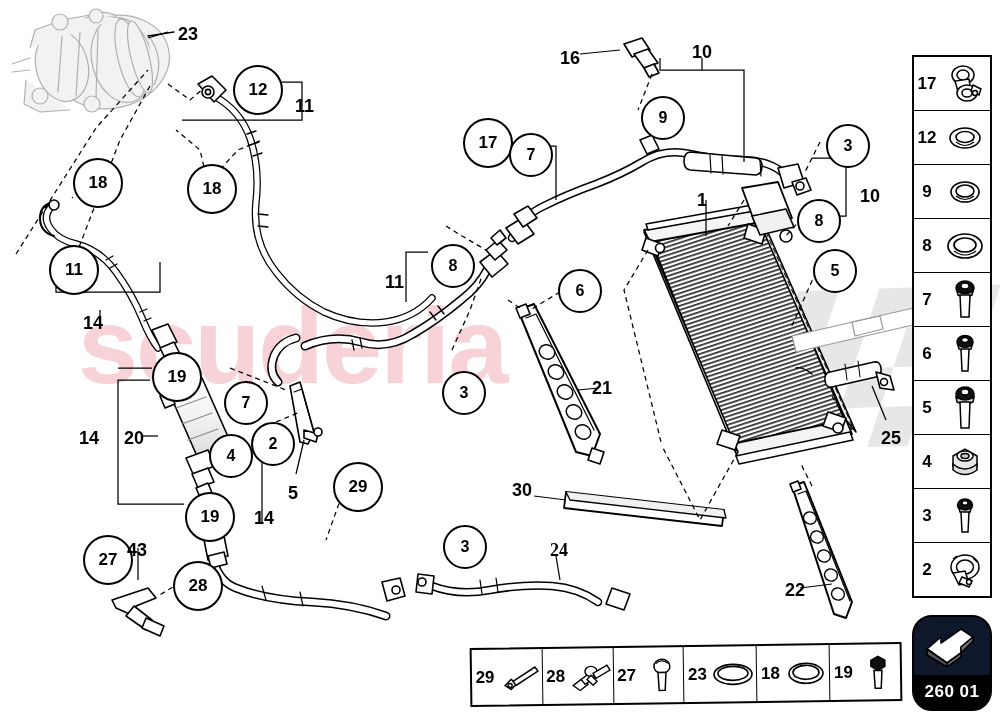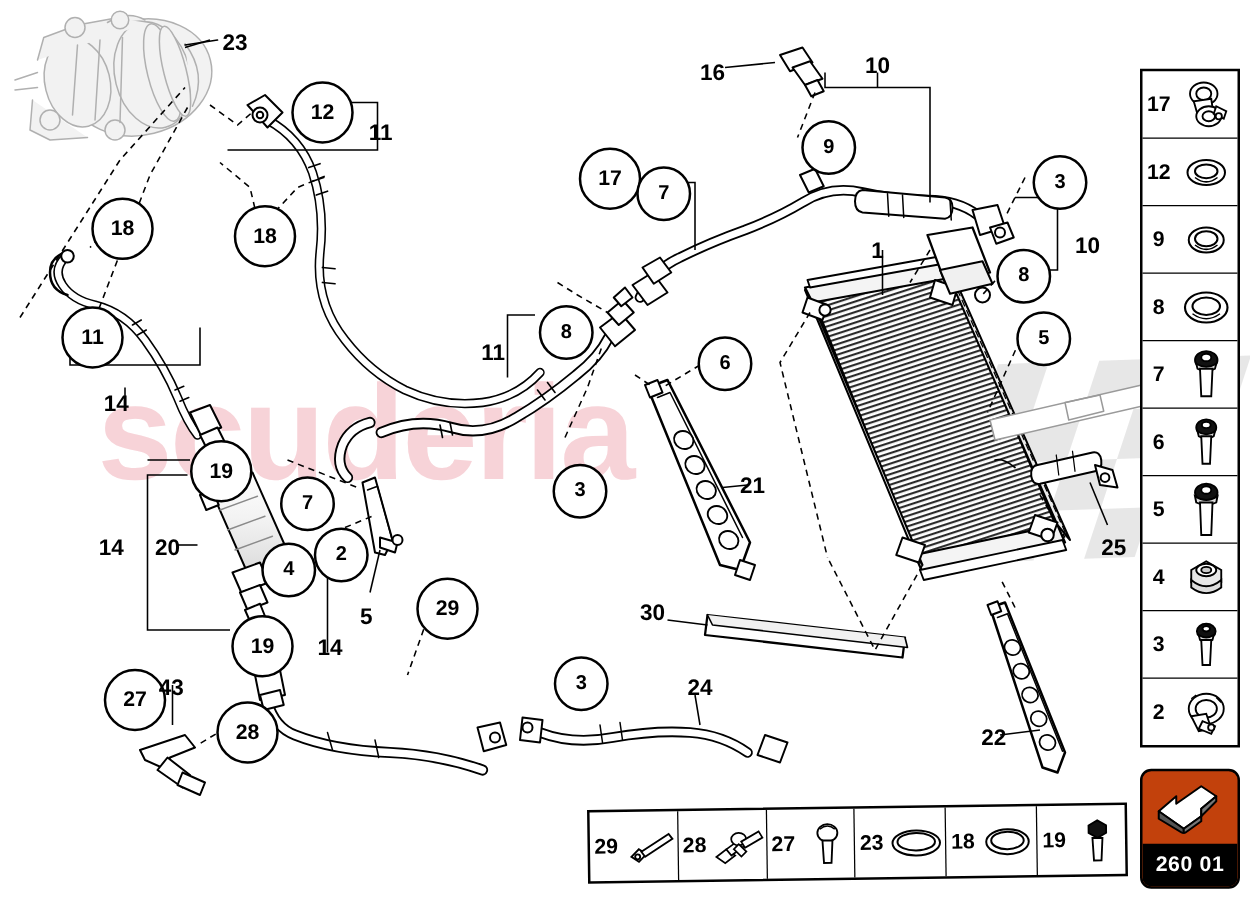--- a/index.html
+++ b/index.html
@@ -44,21 +44,21 @@
             border:2px solid #000;background:#fff;display:flex;
             transform:rotate(-0.8deg);}
   #botstrip .bcell{flex:1;border-right:1.6px solid #000;position:relative;
             display:flex;align-items:center;}
   #botstrip .bcell:last-child{border-right:none;}
   #botstrip .num{width:26px;text-align:center;font-weight:bold;font-size:17px;}
   #botstrip .ico{flex:1;display:flex;align-items:center;justify-content:center;}
 
   
   #codebox{position:absolute;left:912px;top:615px;width:76px;height:92px;
-           border:2px solid #000;border-radius:9px;background:#c2410c;overflow:hidden;}
+           border:2px solid #000;border-radius:20px;background:#0f172a;overflow:hidden;}
   #codebox .arrowwrap{height:56px;display:flex;align-items:center;justify-content:center;}
   #codebox .code{position:absolute;left:0;bottom:0;width:100%;height:34px;
            background:#000;color:#fff;font-weight:bold;font-size:17px;
            display:flex;align-items:center;justify-content:center;letter-spacing:.5px;}
   svg{display:block;}
 </style>
 </head>
 <body>
 
 <div id="stage">
@@ -369,21 +369,21 @@
       <div class="bub md" style="left: 83px; top: 535px;">27</div>
       <div class="lbl" style="left: 127px; top: 540px;">43</div>
       <div class="bub md" style="left: 173px; top: 561px;">28</div>
       <div class="lbl" style="left: 385px; top: 272px;">11</div>
       <div class="bub sm" style="left: 431px; top: 244px;">8</div>
       <div class="bub sm" style="left: 442px; top: 371px;">3</div>
       <div class="bub sm" style="left: 558px; top: 269px;">6</div>
       <div class="lbl" style="left: 592px; top: 378px;">21</div>
       <div class="lbl" style="left: 512px; top: 480px;">30</div>
       <div class="bub sm" style="left: 443px; top: 525px;">3</div>
-      <div class="lbl" style="left: 550px; top: 540px;">24</div>
+      <div class="lbl" style="left: 550px; top: 540px; font-family: Liberation Serif, serif;">24</div>
       <div class="lbl" style="left: 560px; top: 48px;">16</div>
       <div class="lbl" style="left: 692px; top: 42px;">10</div>
       <div class="bub sm" style="left: 641px; top: 96px;">9</div>
       <div class="bub md" style="left: 463px; top: 118px;">17</div>
       <div class="bub sm" style="left: 509px; top: 133px;">7</div>
       <div class="bub sm" style="left: 826px; top: 124px;">3</div>
       <div class="bub sm" style="left: 797px; top: 199px;">8</div>
       <div class="lbl" style="left: 860px; top: 186px;">10</div>
       <div class="lbl" style="left: 697px; top: 190px;">1</div>
       <div class="bub sm" style="left: 813px; top: 249px;">5</div>

